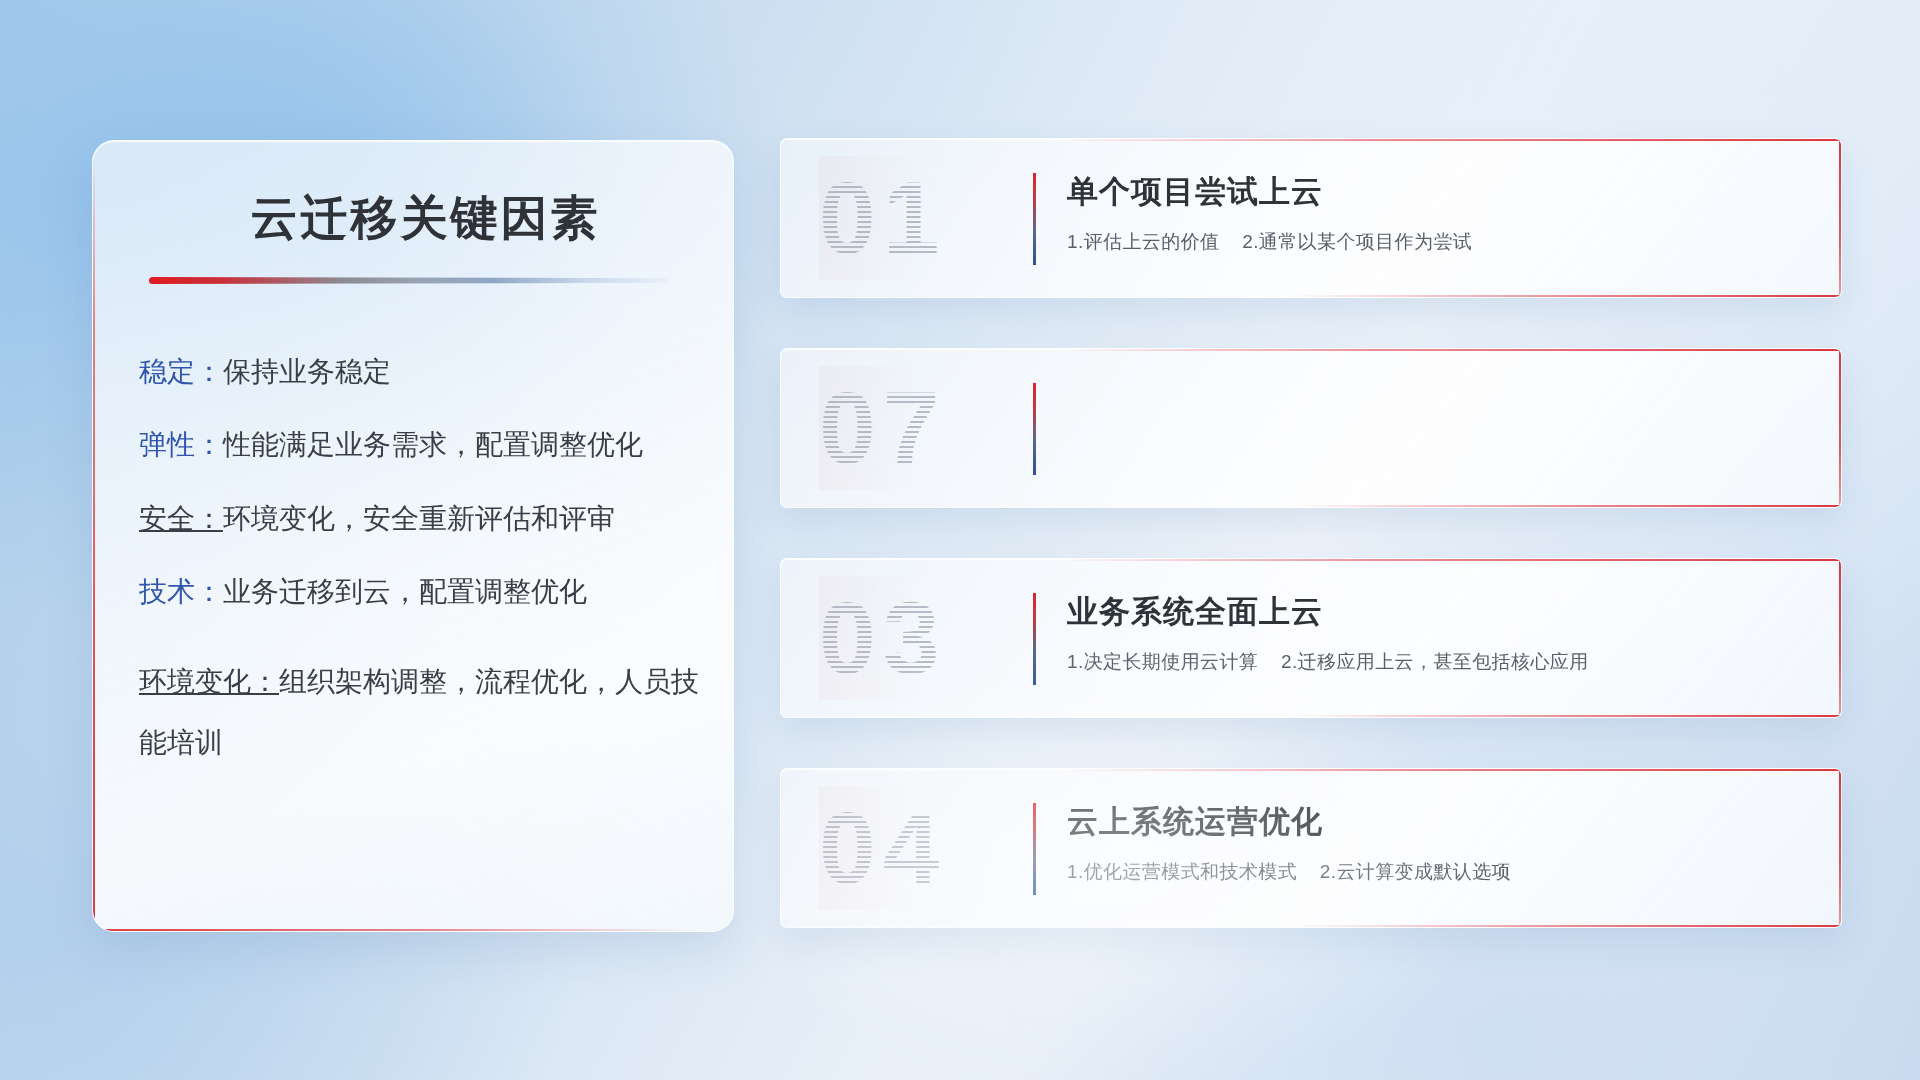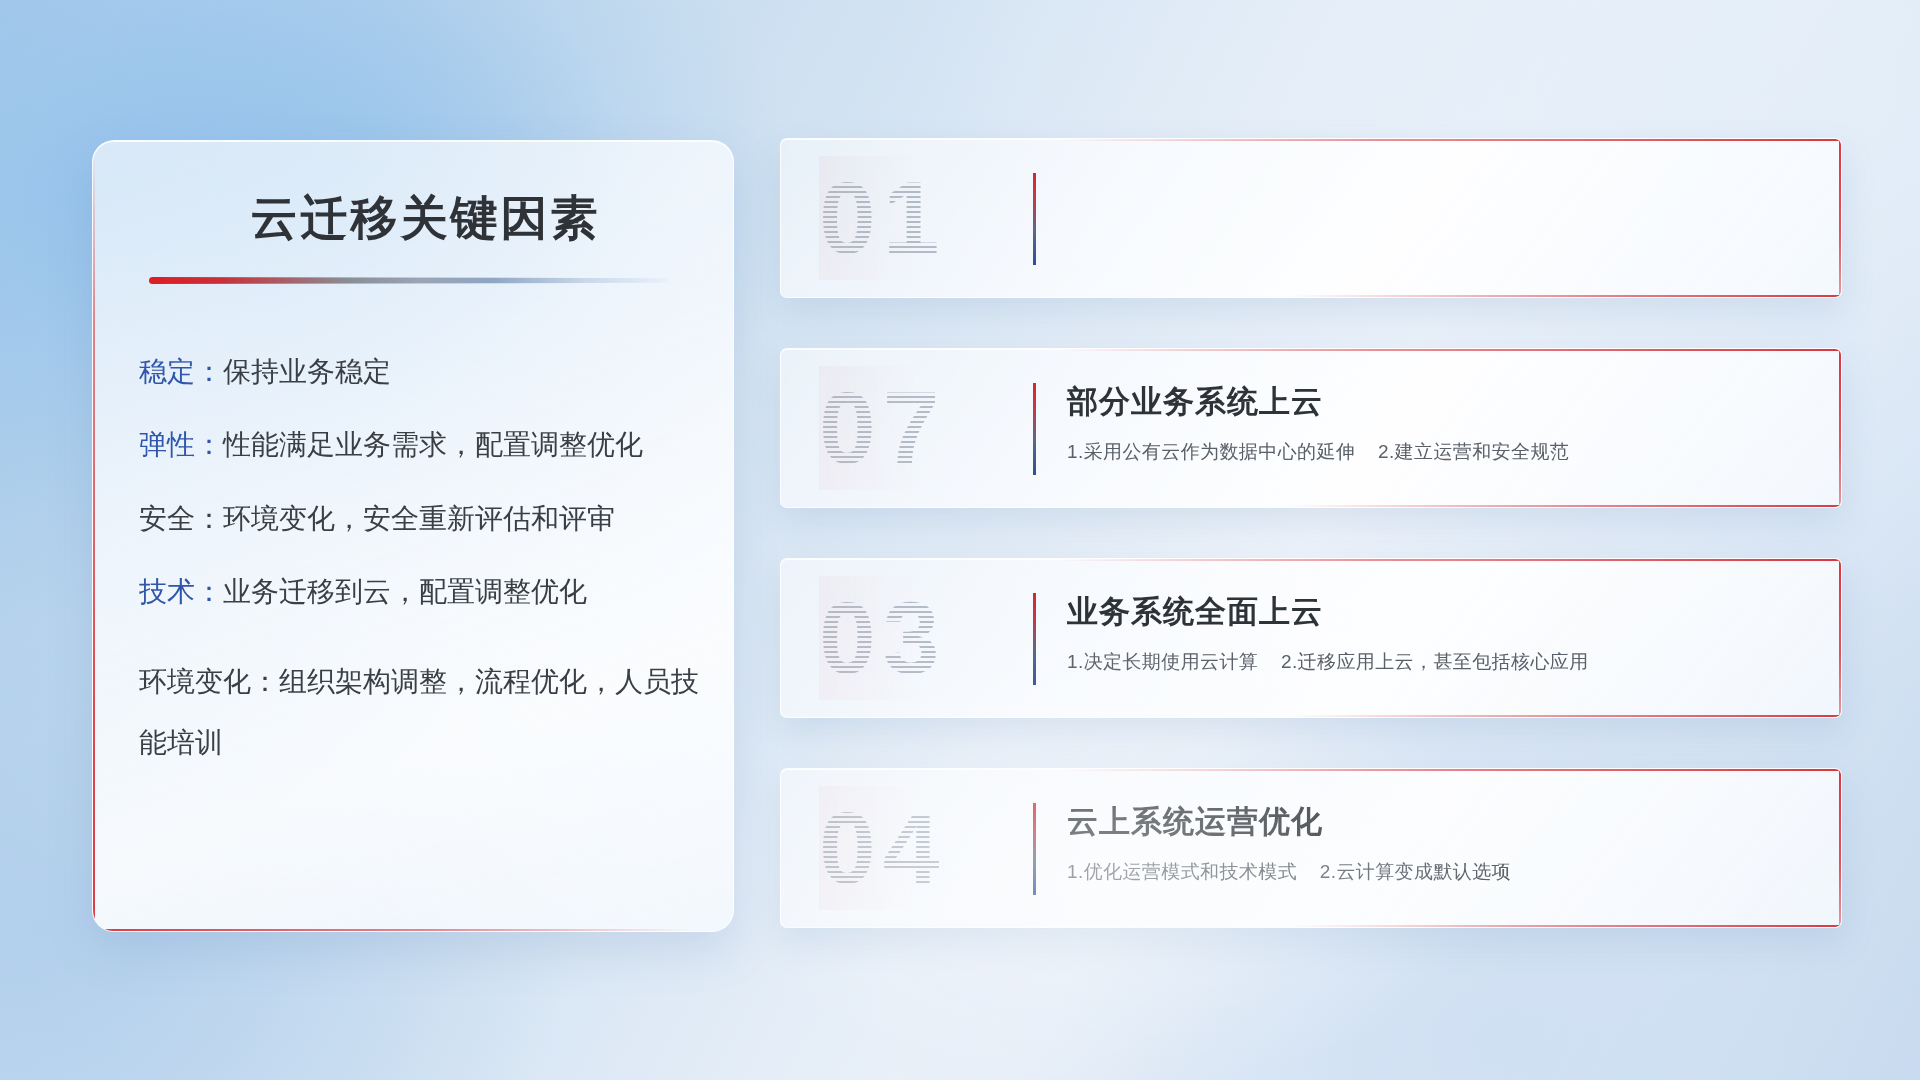--- a/index.html
+++ b/index.html
@@ -101,21 +101,21 @@
   }
   .factor-row {
     font-size: 28px;
     line-height: 1.05;
     margin-bottom: 44px;
     color: #3a3f45;
     white-space: nowrap;
   }
   .factor-row.wrapped { white-space: normal; line-height: 2.18; }
   .factor-label { color: #2f56ab; }
-  .factor-label.plain { color: #3a3f45; }
+  .factor-label.plain { color: #3a3f45; text-decoration: underline; }
   .factor-text { color: #3a3f45; }
 
   
   .cards {
     position: absolute;
     left: 780px;
     top: 138px;
     width: 1062px;
   }
   .card {
@@ -246,35 +246,35 @@
 
     <div class="card">
       <div class="edge-top"></div>
       <div class="edge-right"></div>
       <div class="edge-bottom"></div>
       <div class="card-num">
         <span>01</span>
         <div class="tint"></div>
       </div>
       <div class="divider"></div>
+      <div class="card-body">
+        <div class="card-title">单个项目尝试上云</div>
+        <div class="card-sub">1.评估上云的价值    2.通常以某个项目作为尝试</div>
+      </div>
     </div>
 
     <div class="card">
       <div class="edge-top"></div>
       <div class="edge-right"></div>
       <div class="edge-bottom"></div>
       <div class="card-num">
         <span>07</span>
         <div class="tint"></div>
       </div>
       <div class="divider"></div>
-      <div class="card-body">
-        <div class="card-title">部分业务系统上云</div>
-        <div class="card-sub">1.采用公有云作为数据中心的延伸    2.建立运营和安全规范</div>
-      </div>
     </div>
 
     <div class="card">
       <div class="edge-top"></div>
       <div class="edge-right"></div>
       <div class="edge-bottom"></div>
       <div class="card-num">
         <span>03</span>
         <div class="tint"></div>
       </div>

